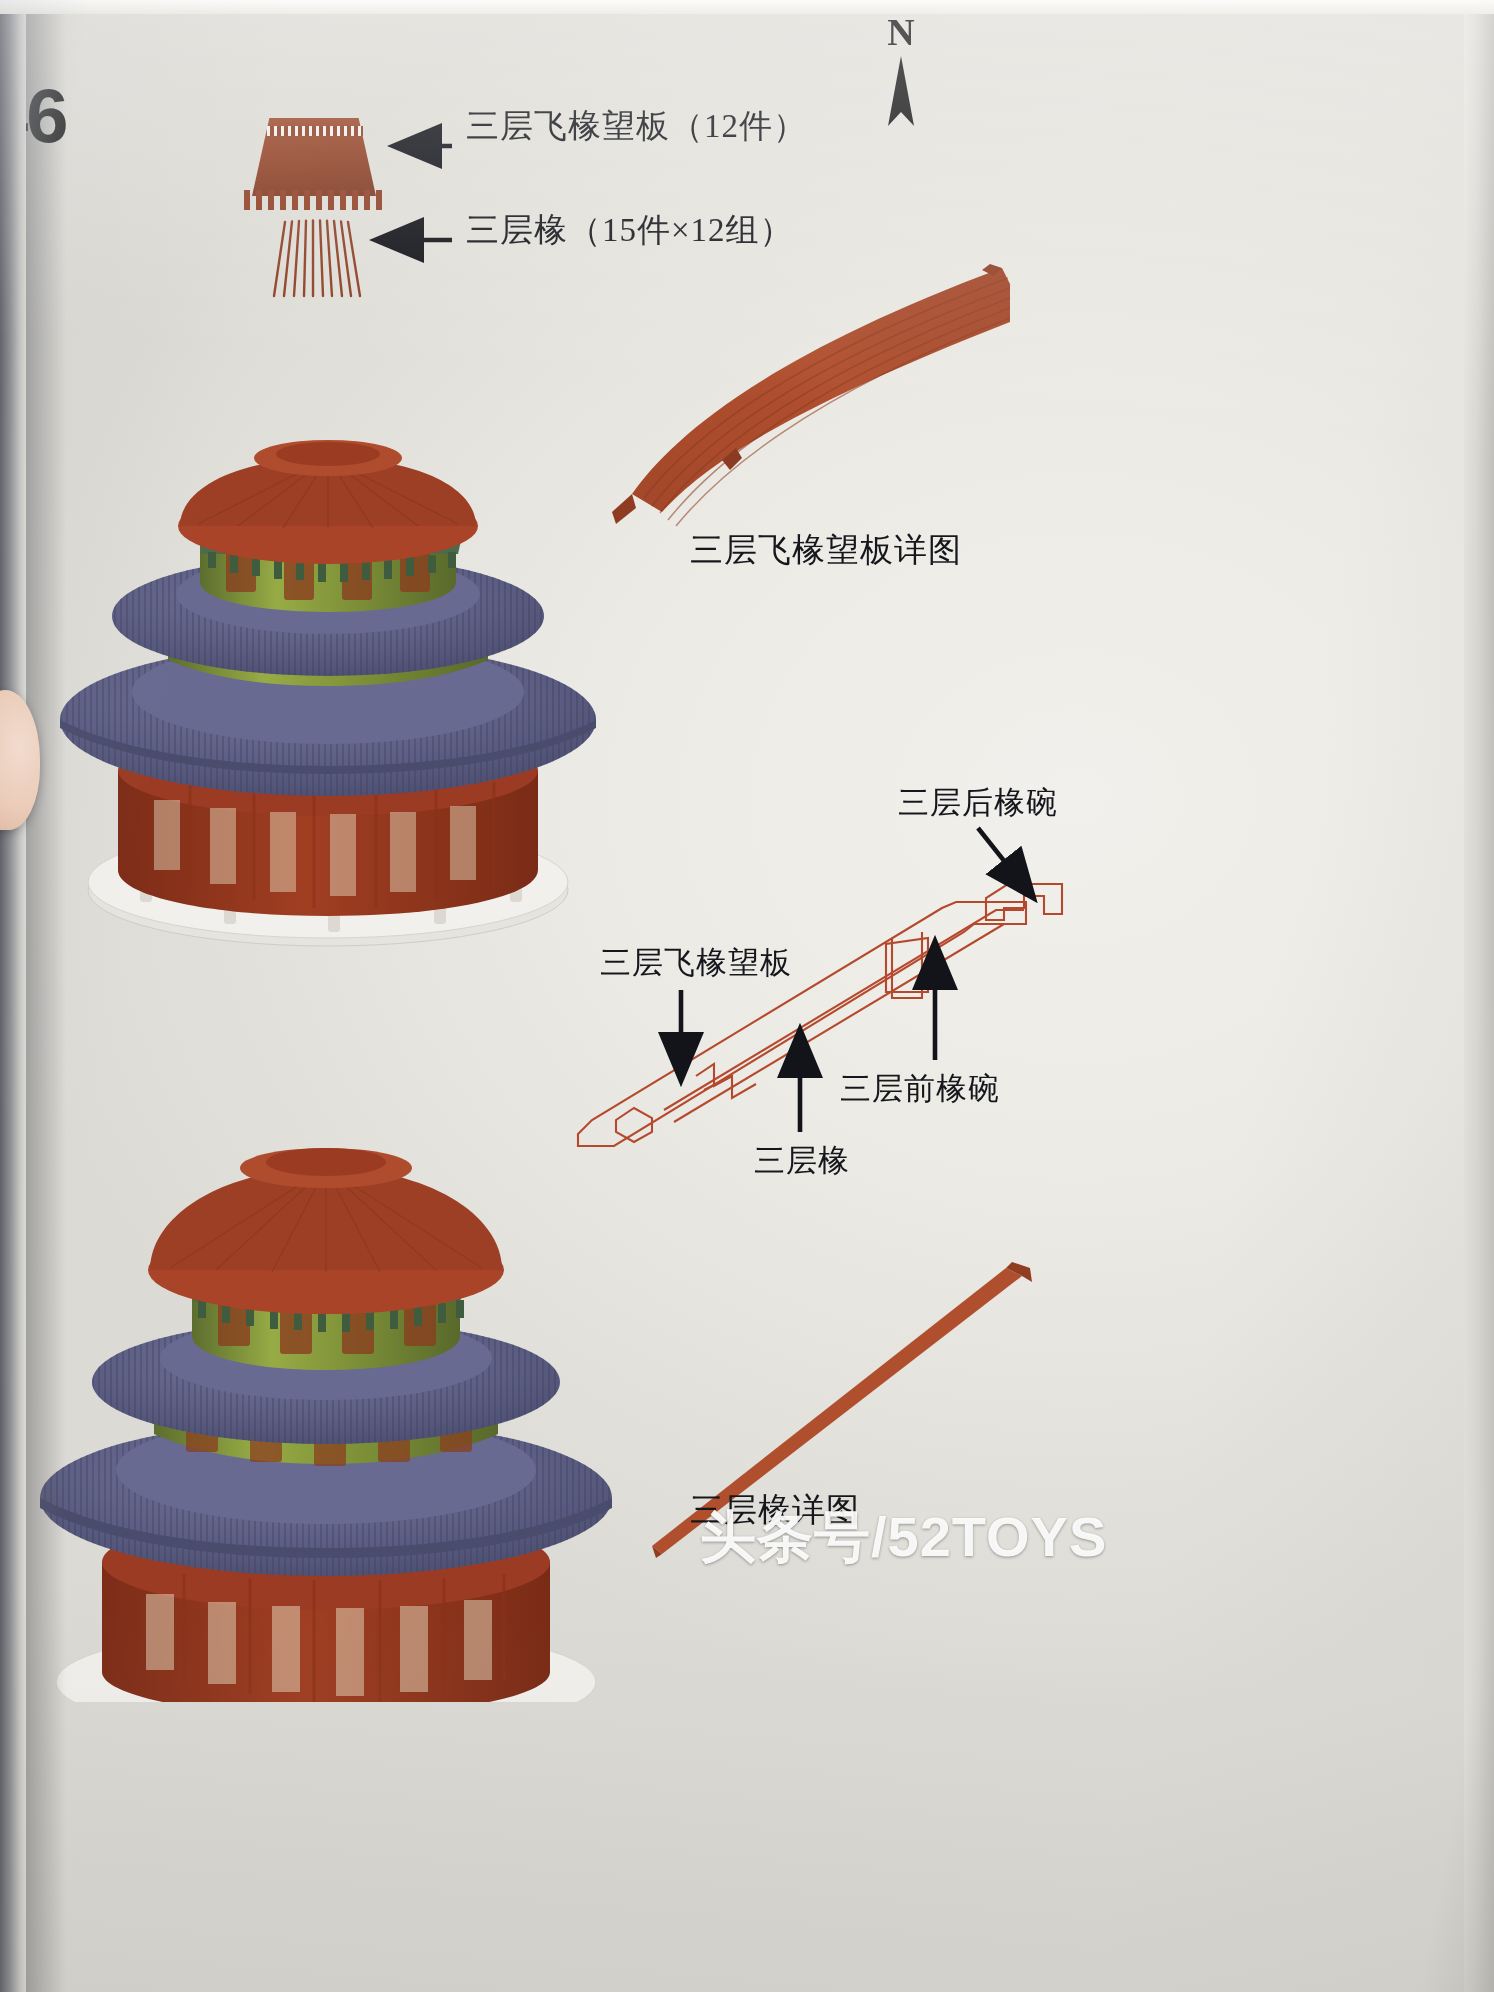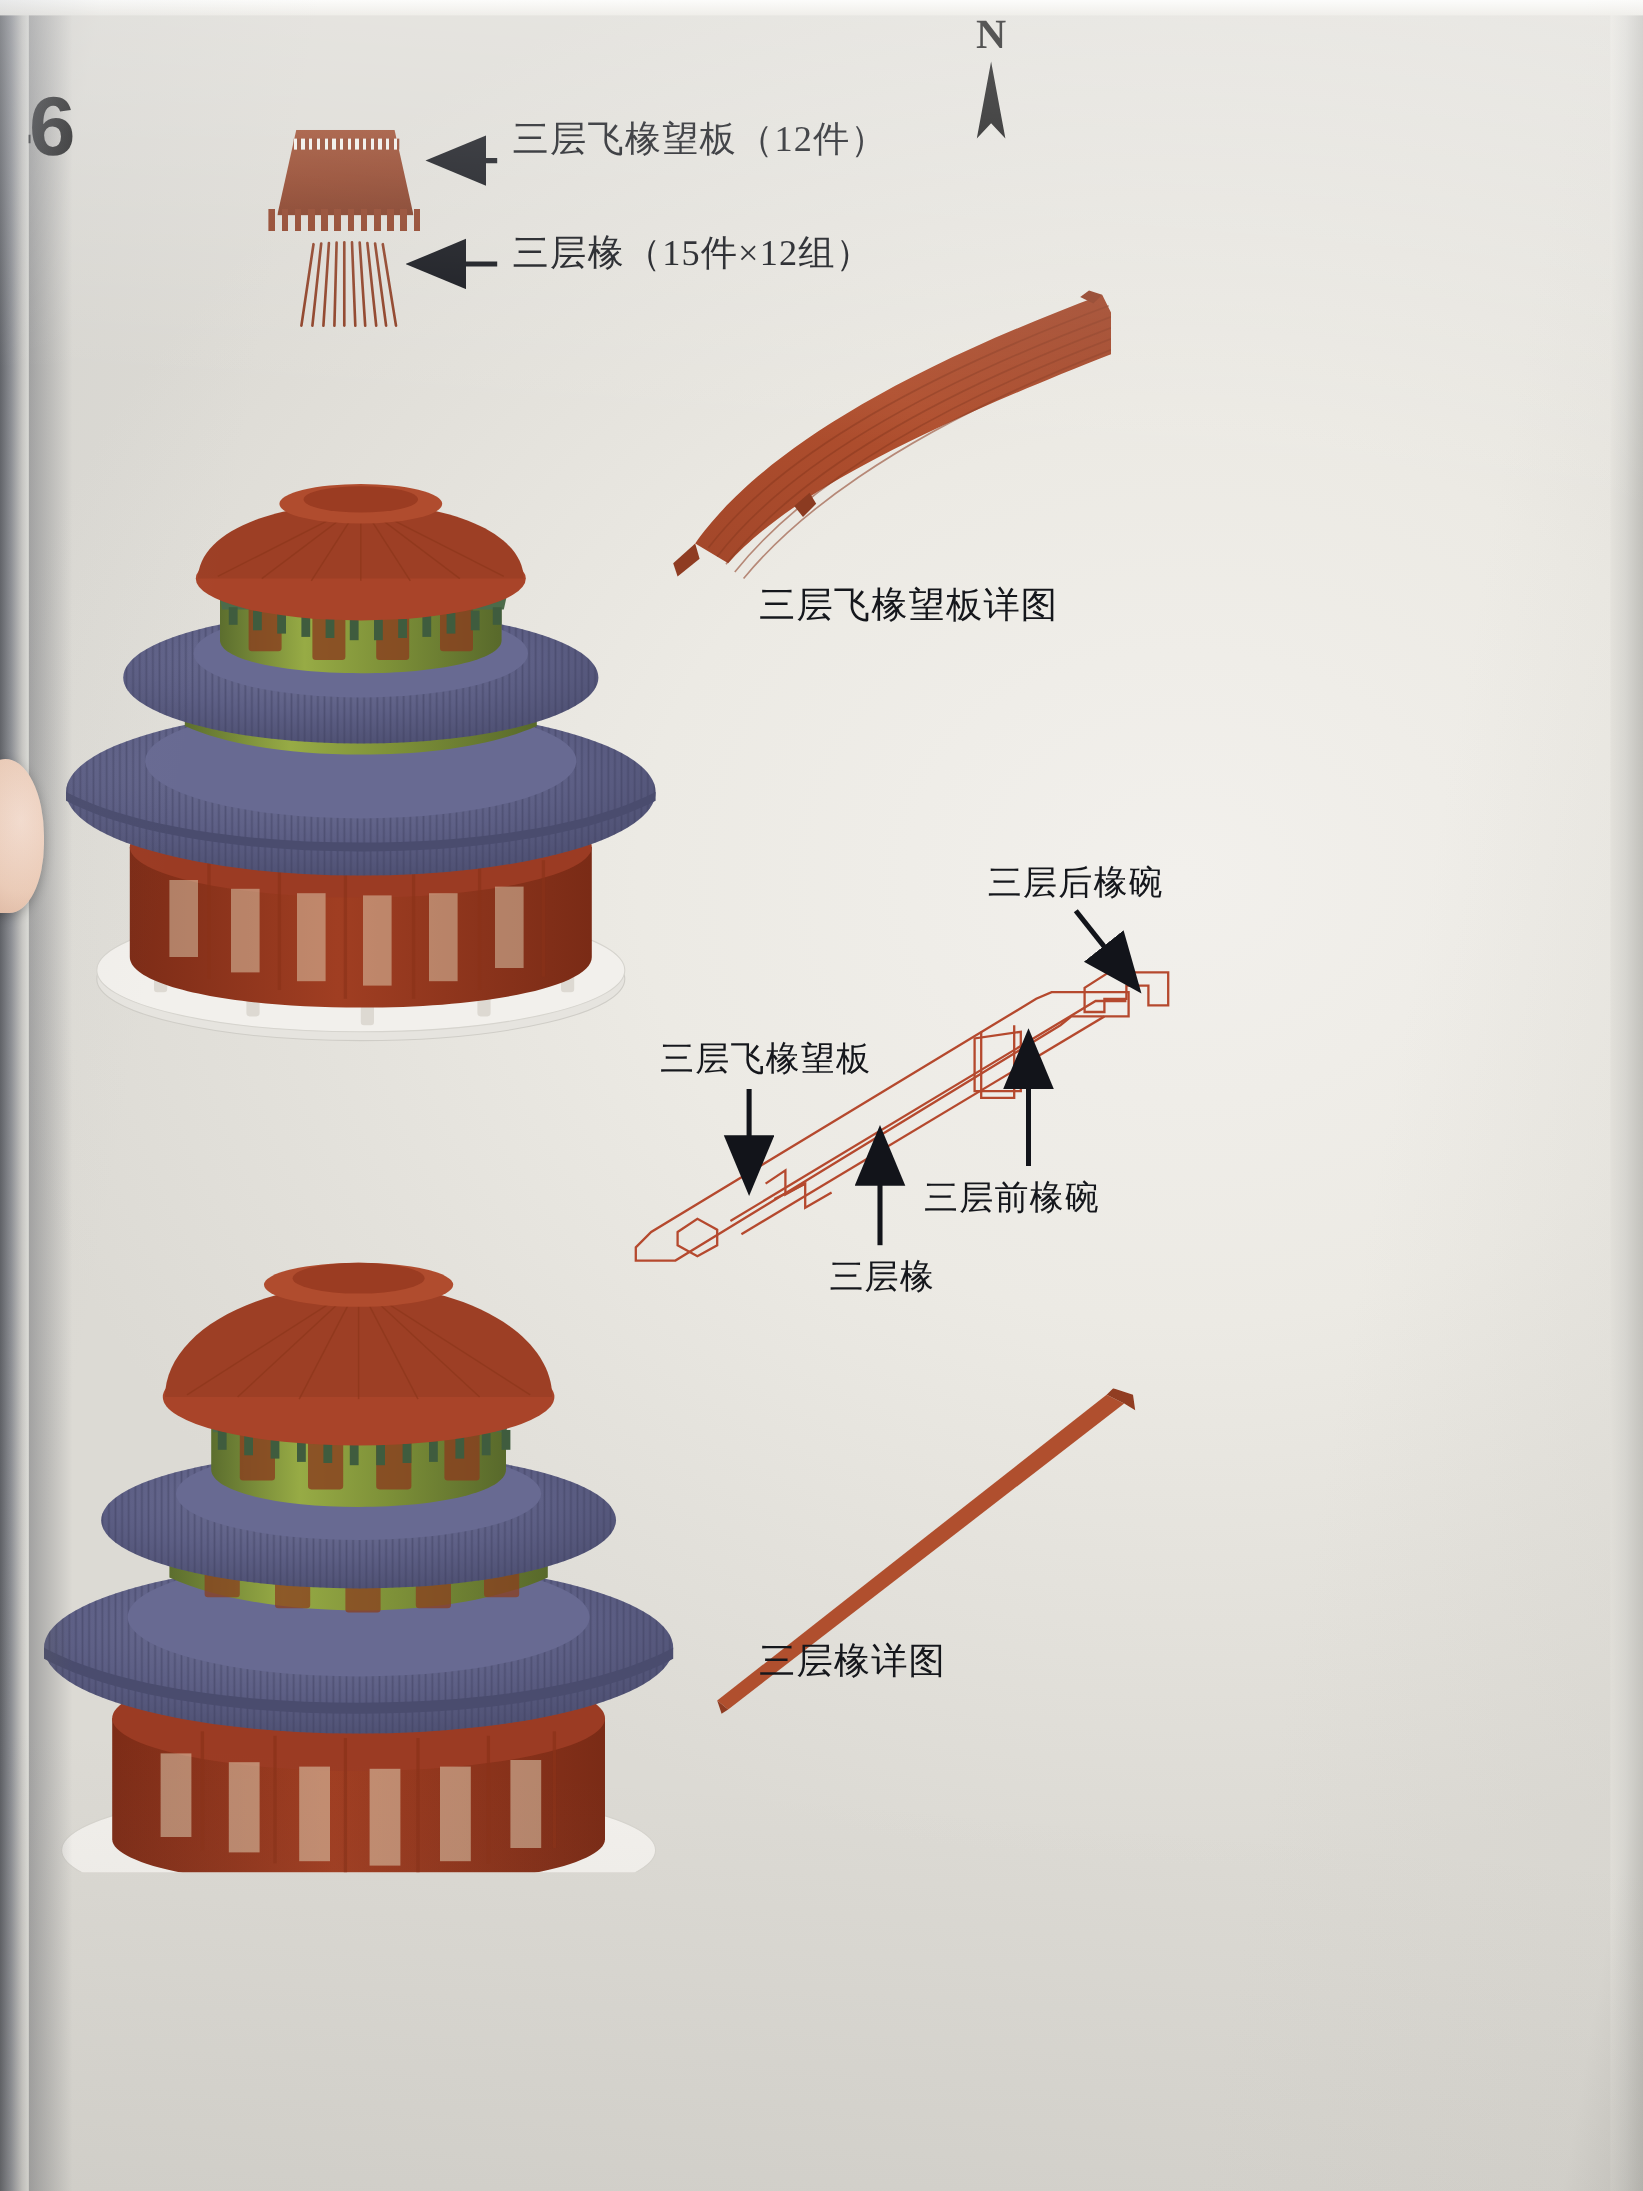--- a/index.html
+++ b/index.html
@@ -419,14 +419,15 @@
 
   <div class="lab cjk l-top1">三层飞椽望板（12件）</div>
   <div class="lab cjk l-top2">三层椽（15件×12组）</div>
   <div class="lab cjk l-detail">三层飞椽望板详图</div>
   <div class="lab cjk l-houyuanwan">三层后椽碗</div>
   <div class="lab cjk l-feiyanwangban">三层飞椽望板</div>
   <div class="lab cjk l-qianyuanwan">三层前椽碗</div>
   <div class="lab cjk l-sanceng-chuan">三层椽</div>
   <div class="lab cjk l-bottom-detail">三层椽详图</div>
 
+  <div class="watermark">头条号/52TOYS</div>
 
 </div>
 
 </body></html>

